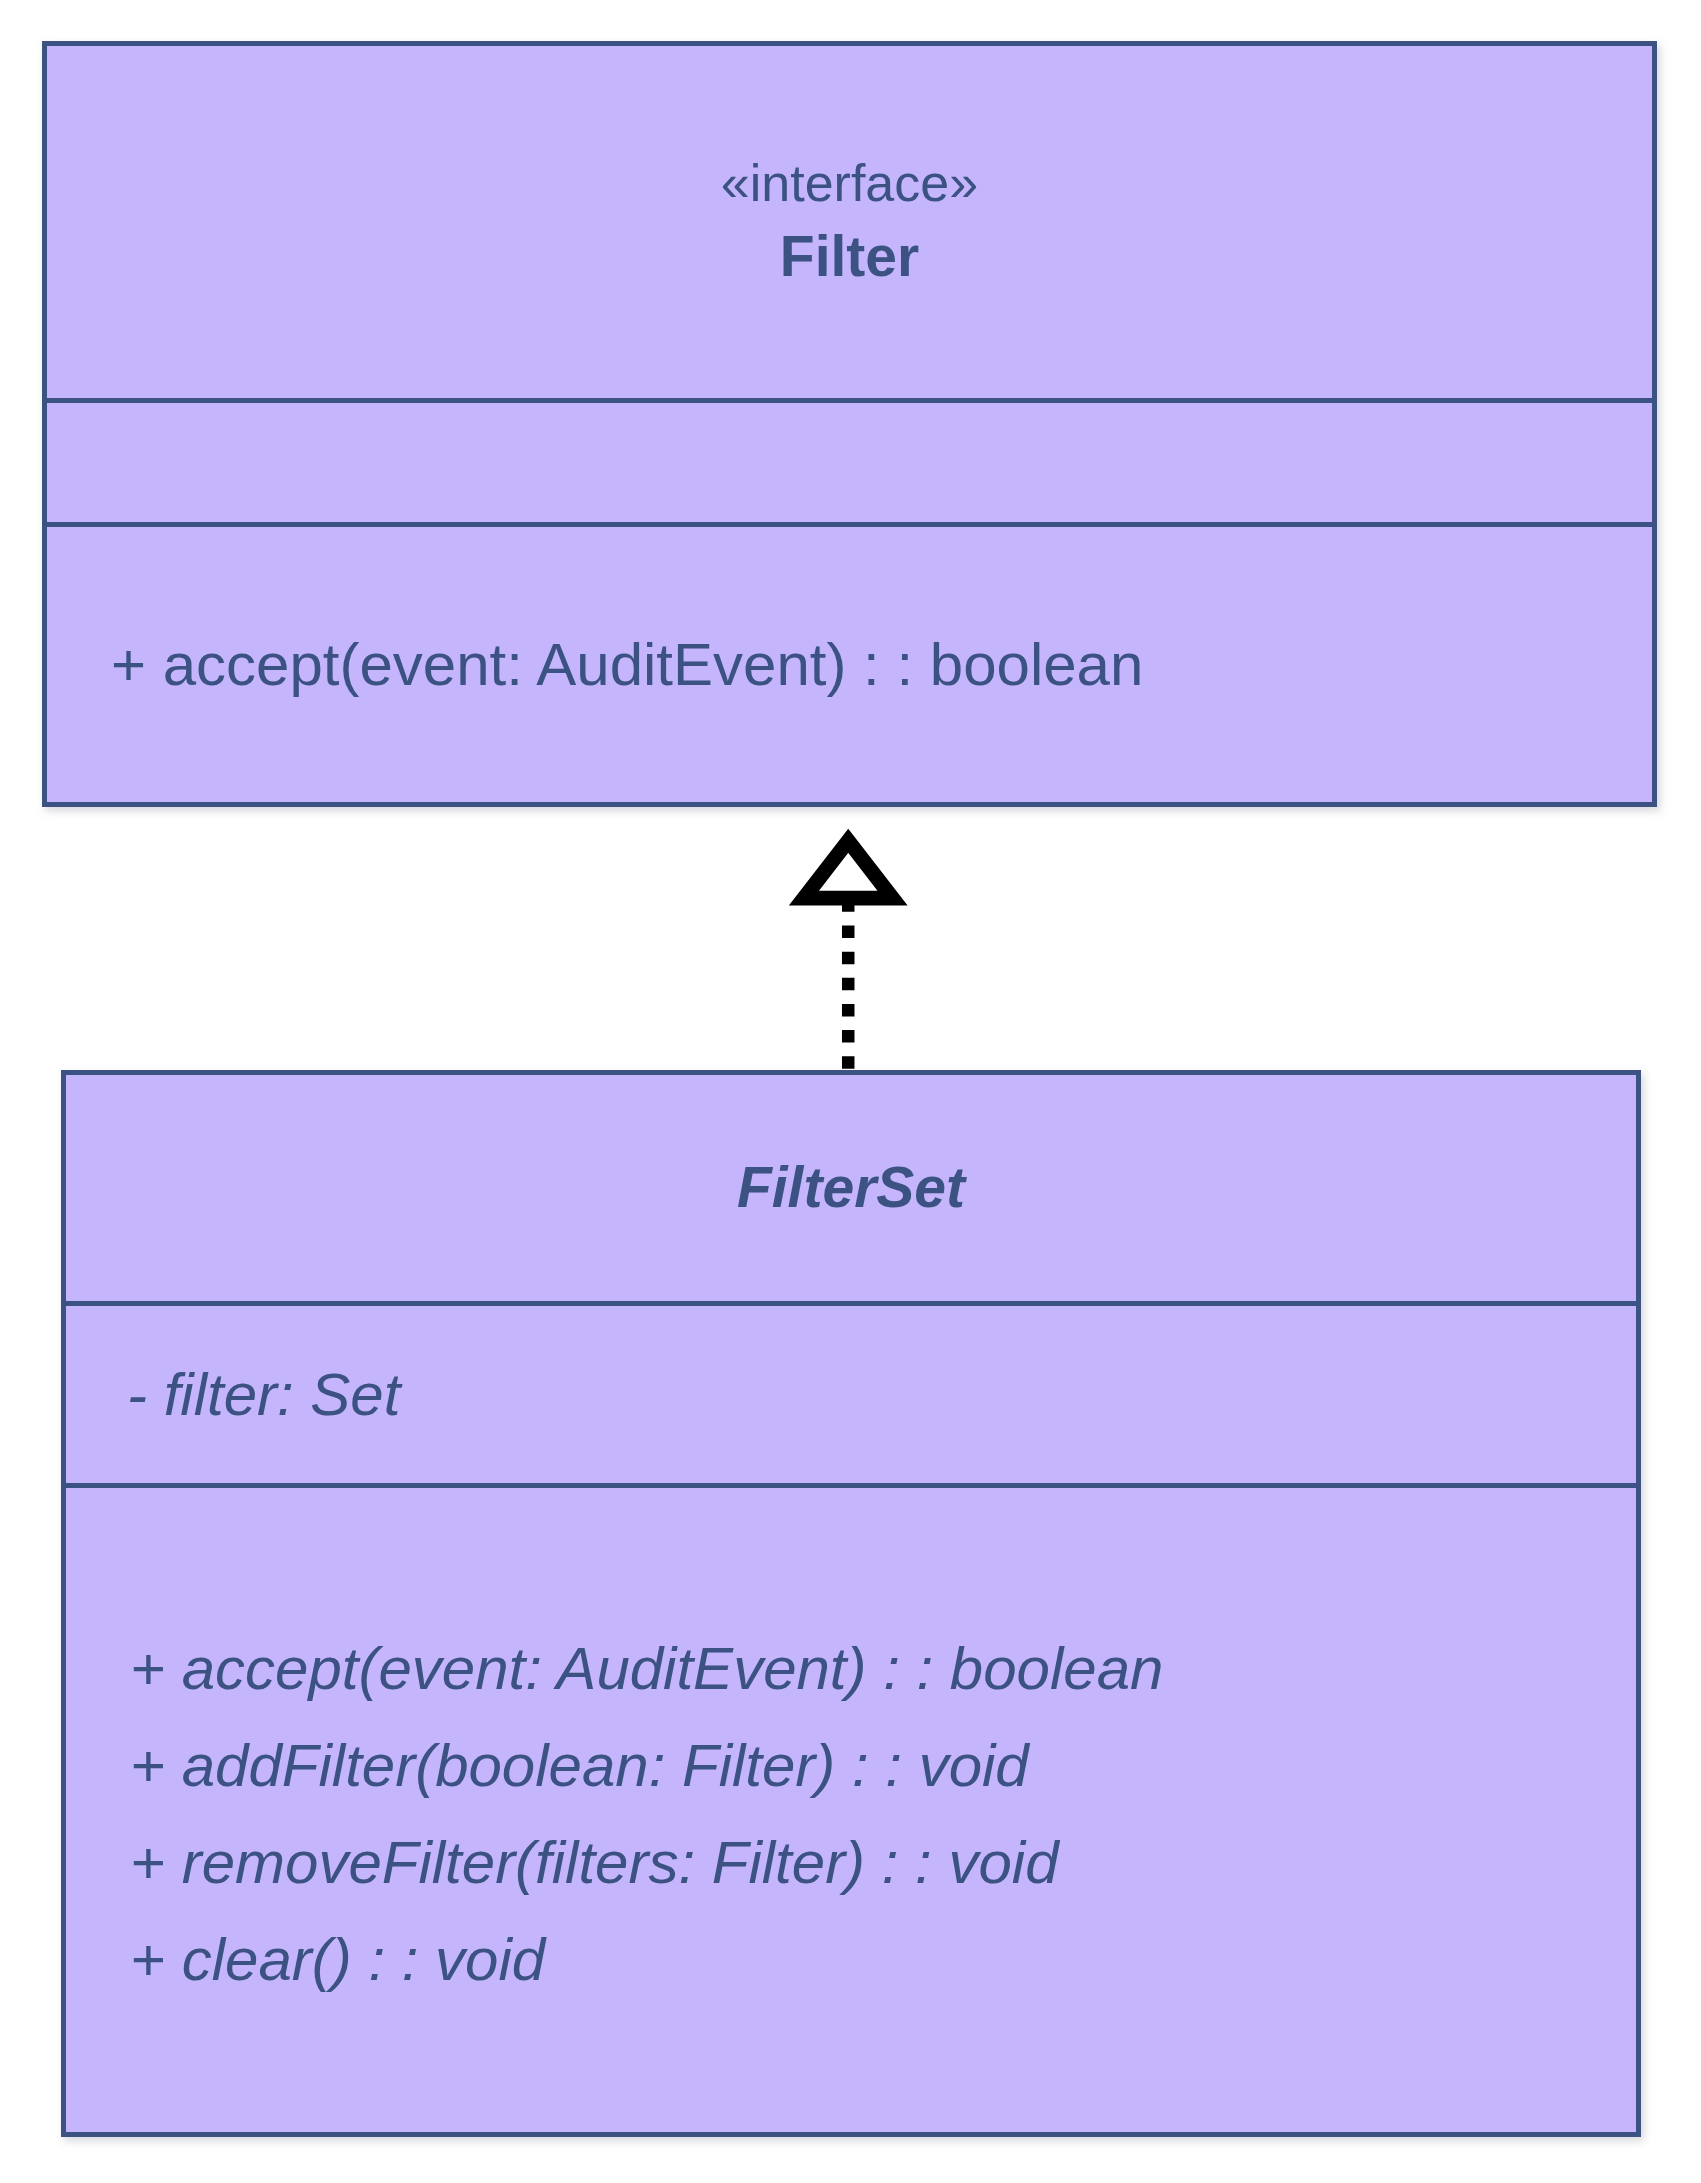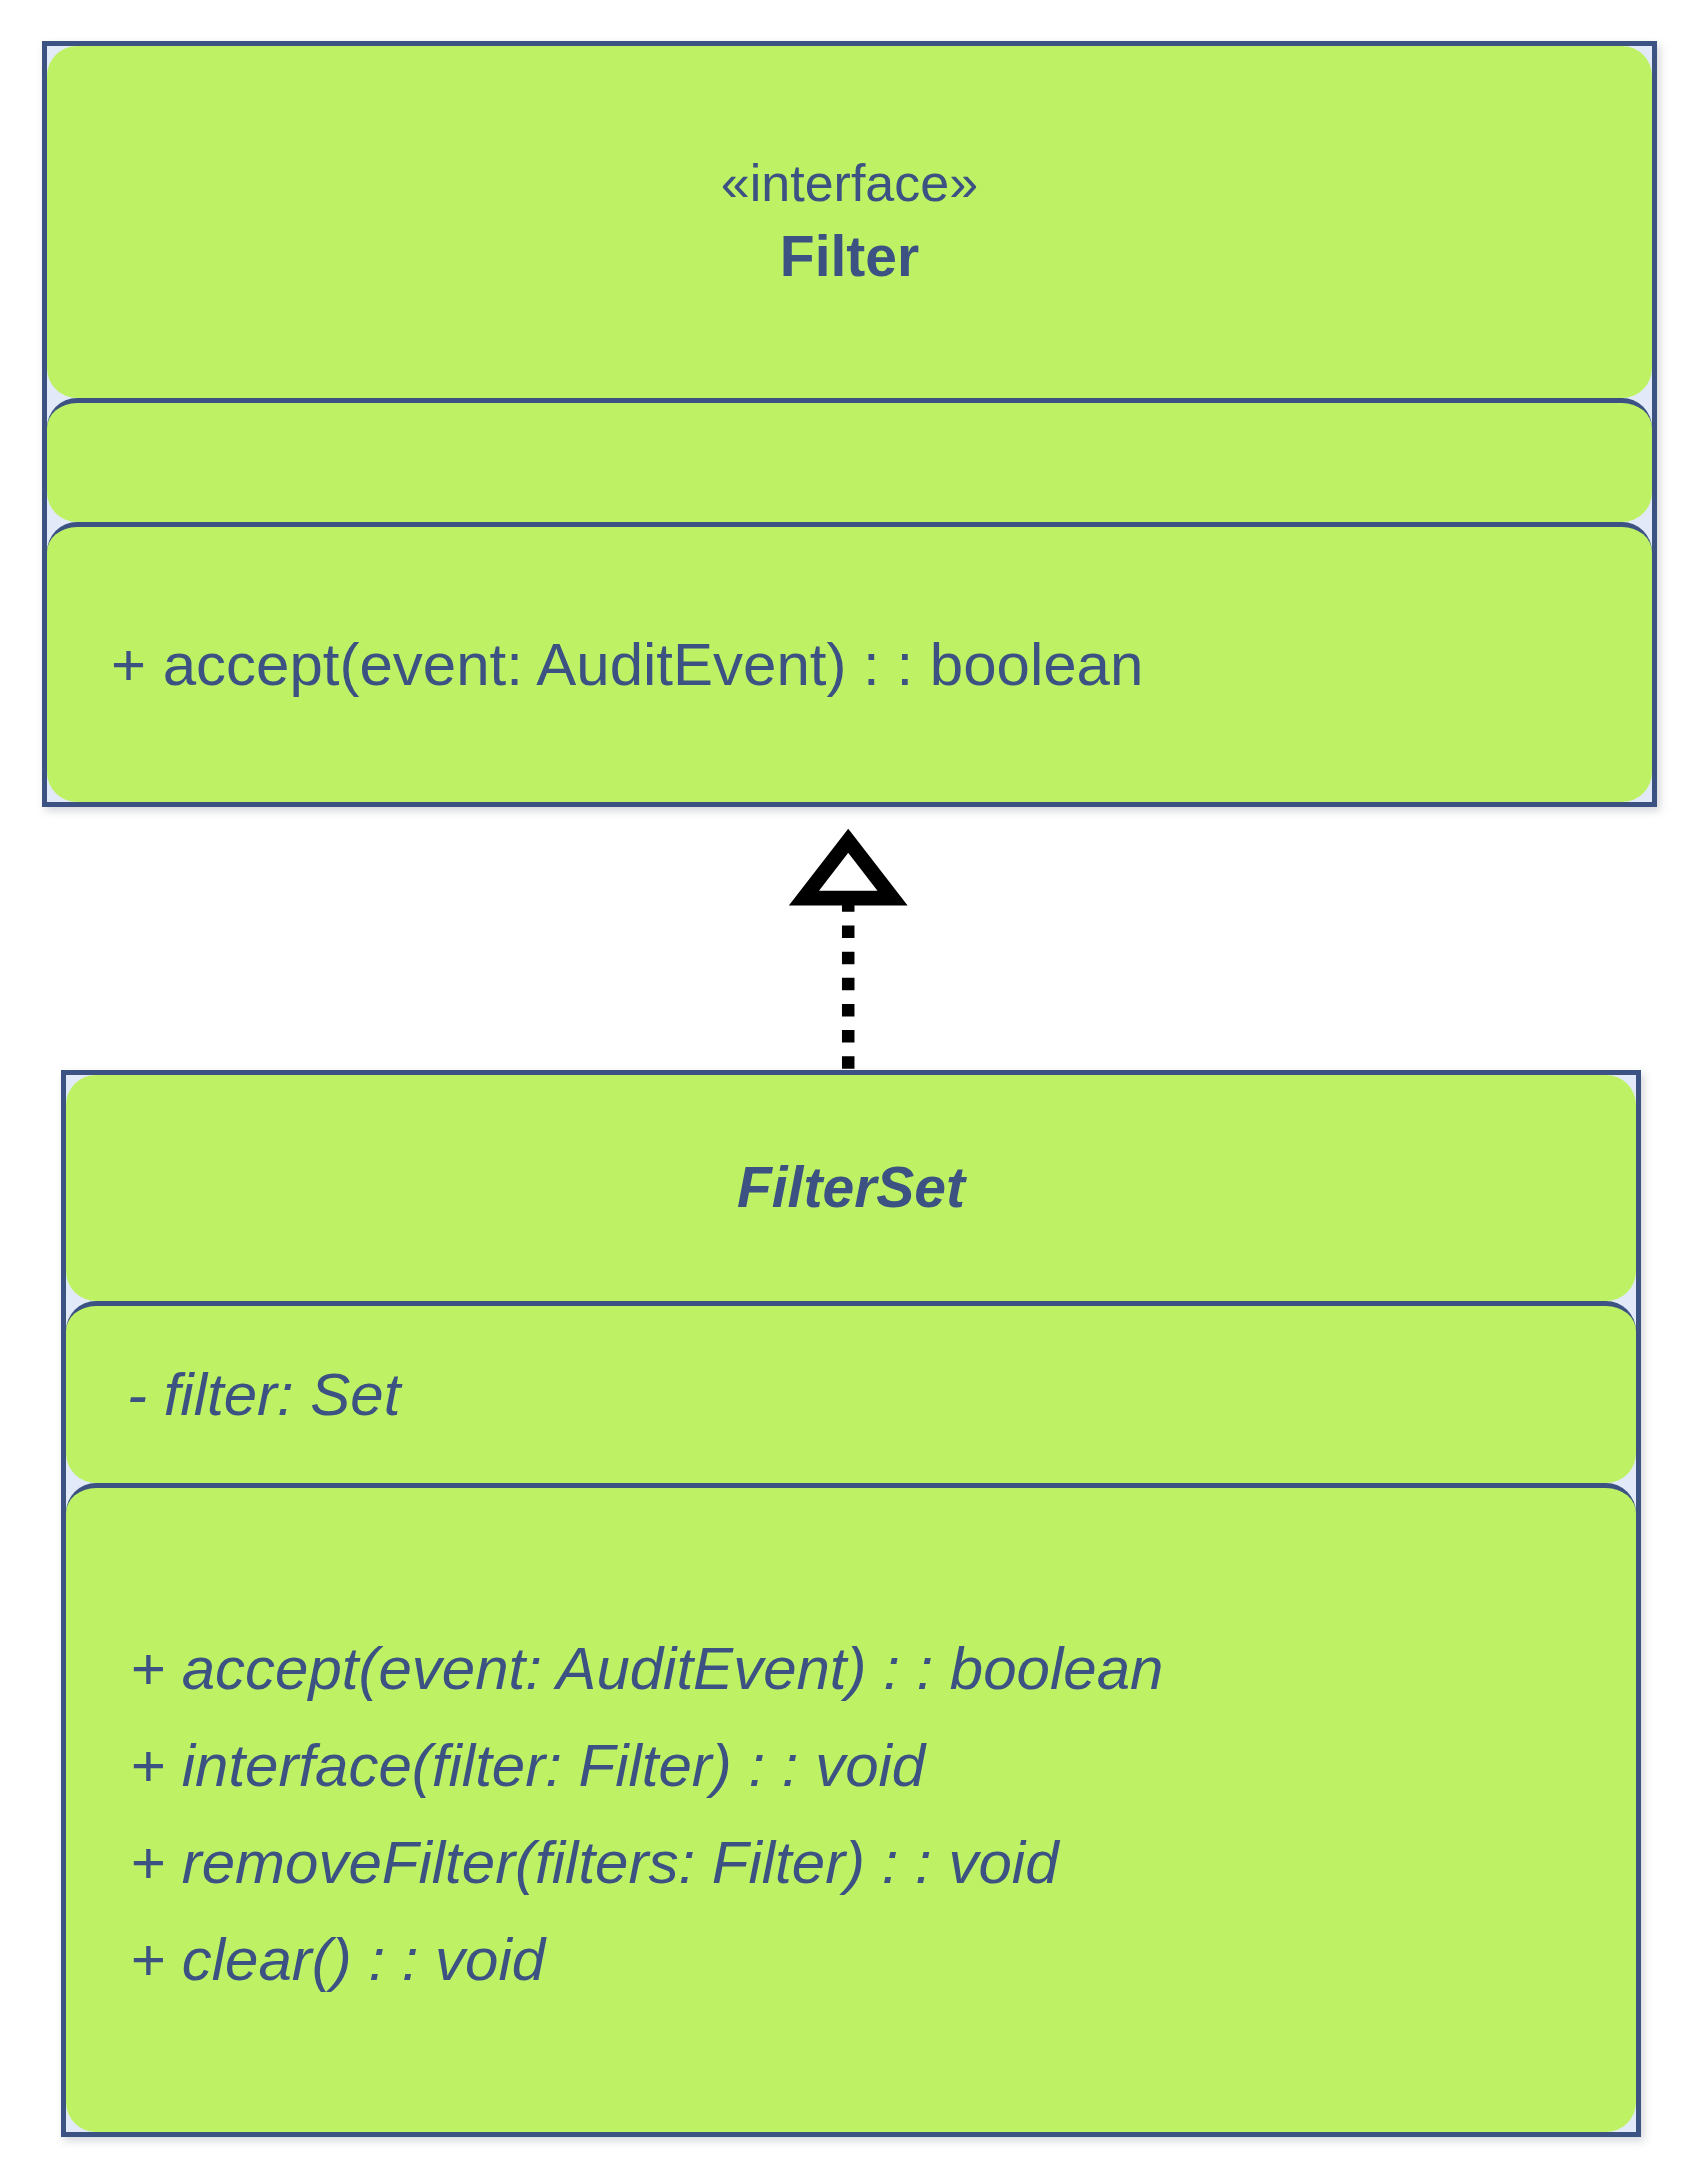--- a/index.html
+++ b/index.html
@@ -48,22 +48,21 @@
     top: 1070px;
     width: 1580px;
     height: 1067px;
     font-style: italic;
   }
 
   
   .compartment {
     position: relative;
     box-sizing: border-box;
-    background: #bef264;
-    border-radius: 30px;
+    background: #c4b5fd;
   }
   .compartment + .compartment {
     border-top: 5.1px solid #3b5282;
   }
 
   
   #filter-header {
     height: 352px;
     display: flex;
     flex-direction: column;
@@ -192,21 +191,21 @@
 
     <div class="compartment" id="filterset-attributes">
       <ul class="member-list">
         <li class="member">- filter: Set</li>
       </ul>
     </div>
 
     <div class="compartment" id="filterset-operations">
       <ul class="member-list">
         <li class="member">+ accept(event: AuditEvent) : : boolean</li>
-        <li class="member">+ interface(filter: Filter) : : void</li>
+        <li class="member">+ addFilter(boolean: Filter) : : void</li>
         <li class="member">+ removeFilter(filters: Filter) : : void</li>
         <li class="member">+ clear() : : void</li>
       </ul>
     </div>
   </div>
 
 </div>
 
 
 </body></html>

